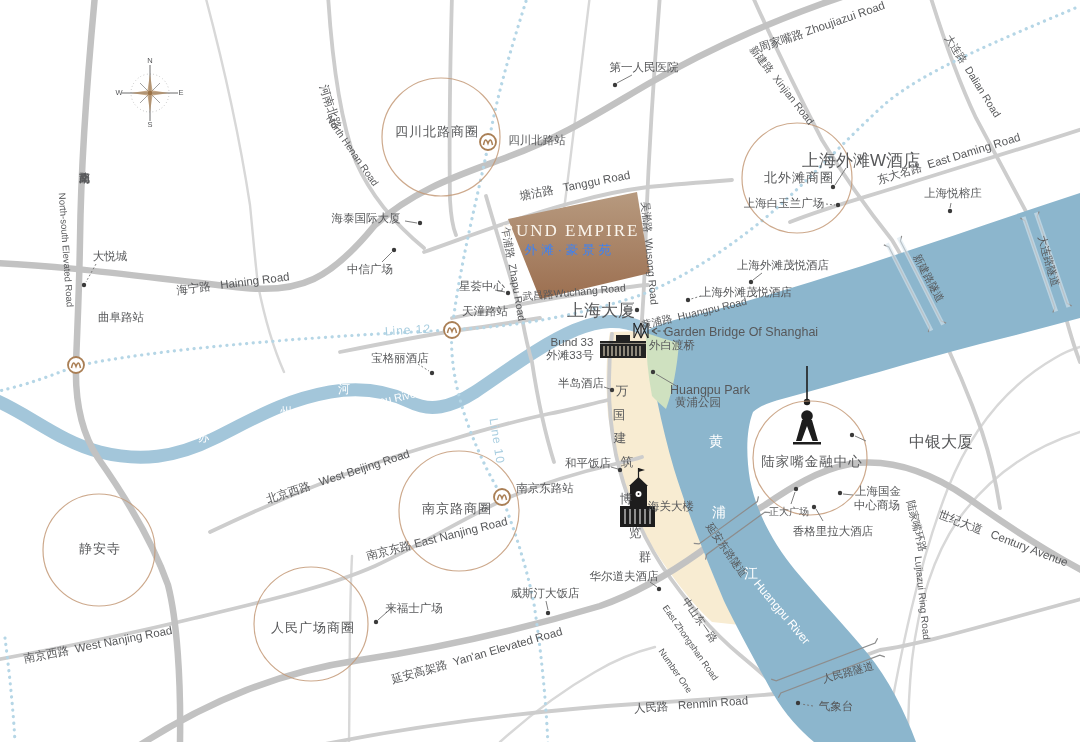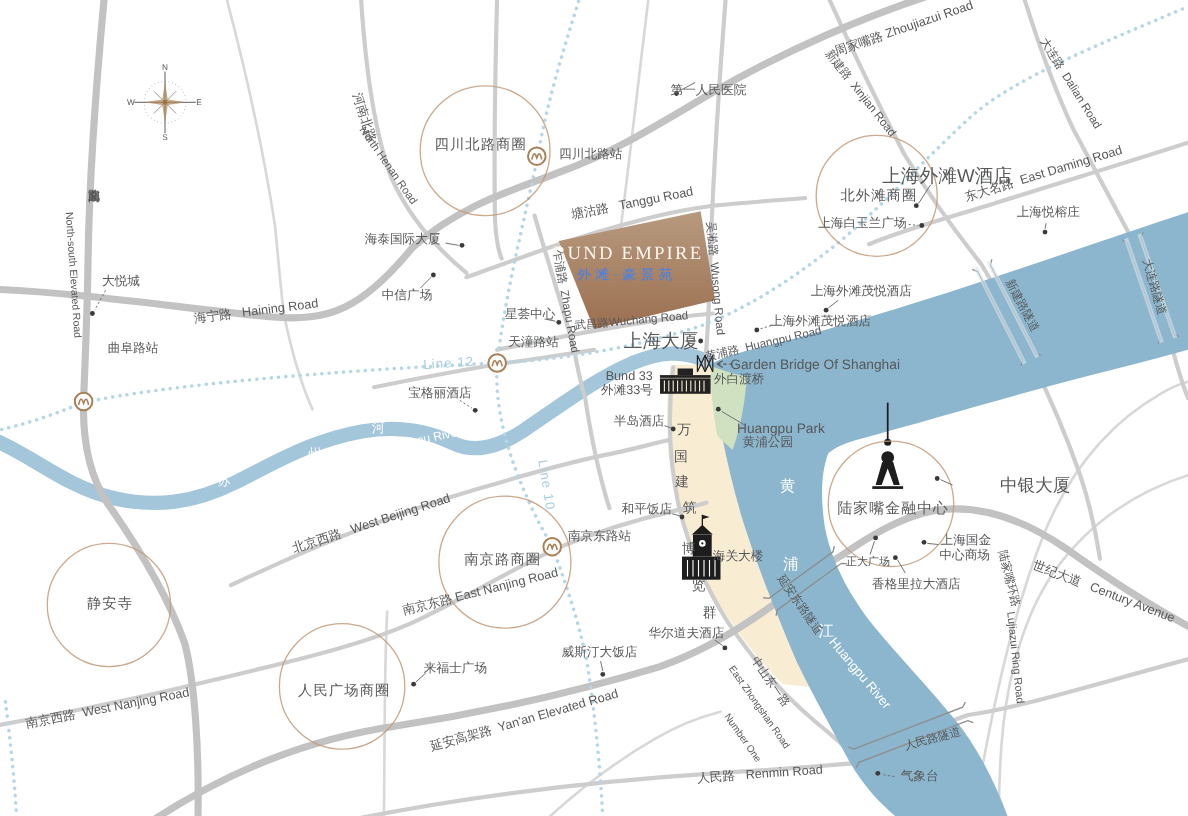--- a/index.html
+++ b/index.html
@@ -201,21 +201,21 @@
         <circle cx="798" cy="703" r="2.2"></circle>
         <circle cx="376" cy="622" r="2.2"></circle>
         <circle cx="548" cy="613" r="2.2"></circle>
         <circle cx="620" cy="470" r="2.2"></circle>
         <circle cx="659" cy="589" r="2.2"></circle>
         <circle cx="612" cy="390" r="2.2"></circle>
       </g>
   </svg>
 
   <div id="labels">
-      <div class="lbl" style="left: 644px; top: 83px; font-size: 11.5px; transform: translate(-50%, -50%) rotate(0deg);">第一人民医院</div>
+      <div class="lbl" style="left: 644px; top: 68px; font-size: 11.5px; transform: translate(-50%, -50%) rotate(0deg);">第一人民医院</div>
       <div class="lbl" style="left: 437px; top: 131px; font-size: 13px; letter-spacing: 1px; transform: translate(-50%, -50%) rotate(0deg);">四川北路商圈</div>
       <div class="lbl" style="left: 537px; top: 141px; font-size: 11.5px; transform: translate(-50%, -50%) rotate(0deg);">四川北路站</div>
       <div class="lbl" style="left: 330px; top: 107px; font-size: 11.5px; transform: translate(-50%, -50%) rotate(72deg);">河南北路</div>
       <div class="lbl" style="left: 352px; top: 151px; font-size: 10px; transform: translate(-50%, -50%) rotate(55deg);">North Henan Road</div>
       <div class="lbl" style="left: 84px; top: 163px; font-size: 11px; transform: translate(-50%, -50%) rotate(0deg); writing-mode: vertical-rl; text-orientation: upright;">南北高架路</div>
       <div class="lbl" style="left: 66px; top: 250px; font-size: 9.5px; transform: translate(-50%, -50%) rotate(86deg);">North-south Elevated Road</div>
       <div class="lbl" style="left: 233px; top: 284px; font-size: 11.5px; transform: translate(-50%, -50%) rotate(-7deg);">海宁路   Haining Road</div>
       <div class="lbl" style="left: 110px; top: 257px; font-size: 11.5px; transform: translate(-50%, -50%) rotate(0deg);">大悦城</div>
       <div class="lbl" style="left: 121px; top: 318px; font-size: 11.5px; transform: translate(-50%, -50%) rotate(0deg);">曲阜路站</div>
       <div class="lbl" style="left: 366px; top: 219px; font-size: 11.5px; transform: translate(-50%, -50%) rotate(0deg);">海泰国际大厦</div>

